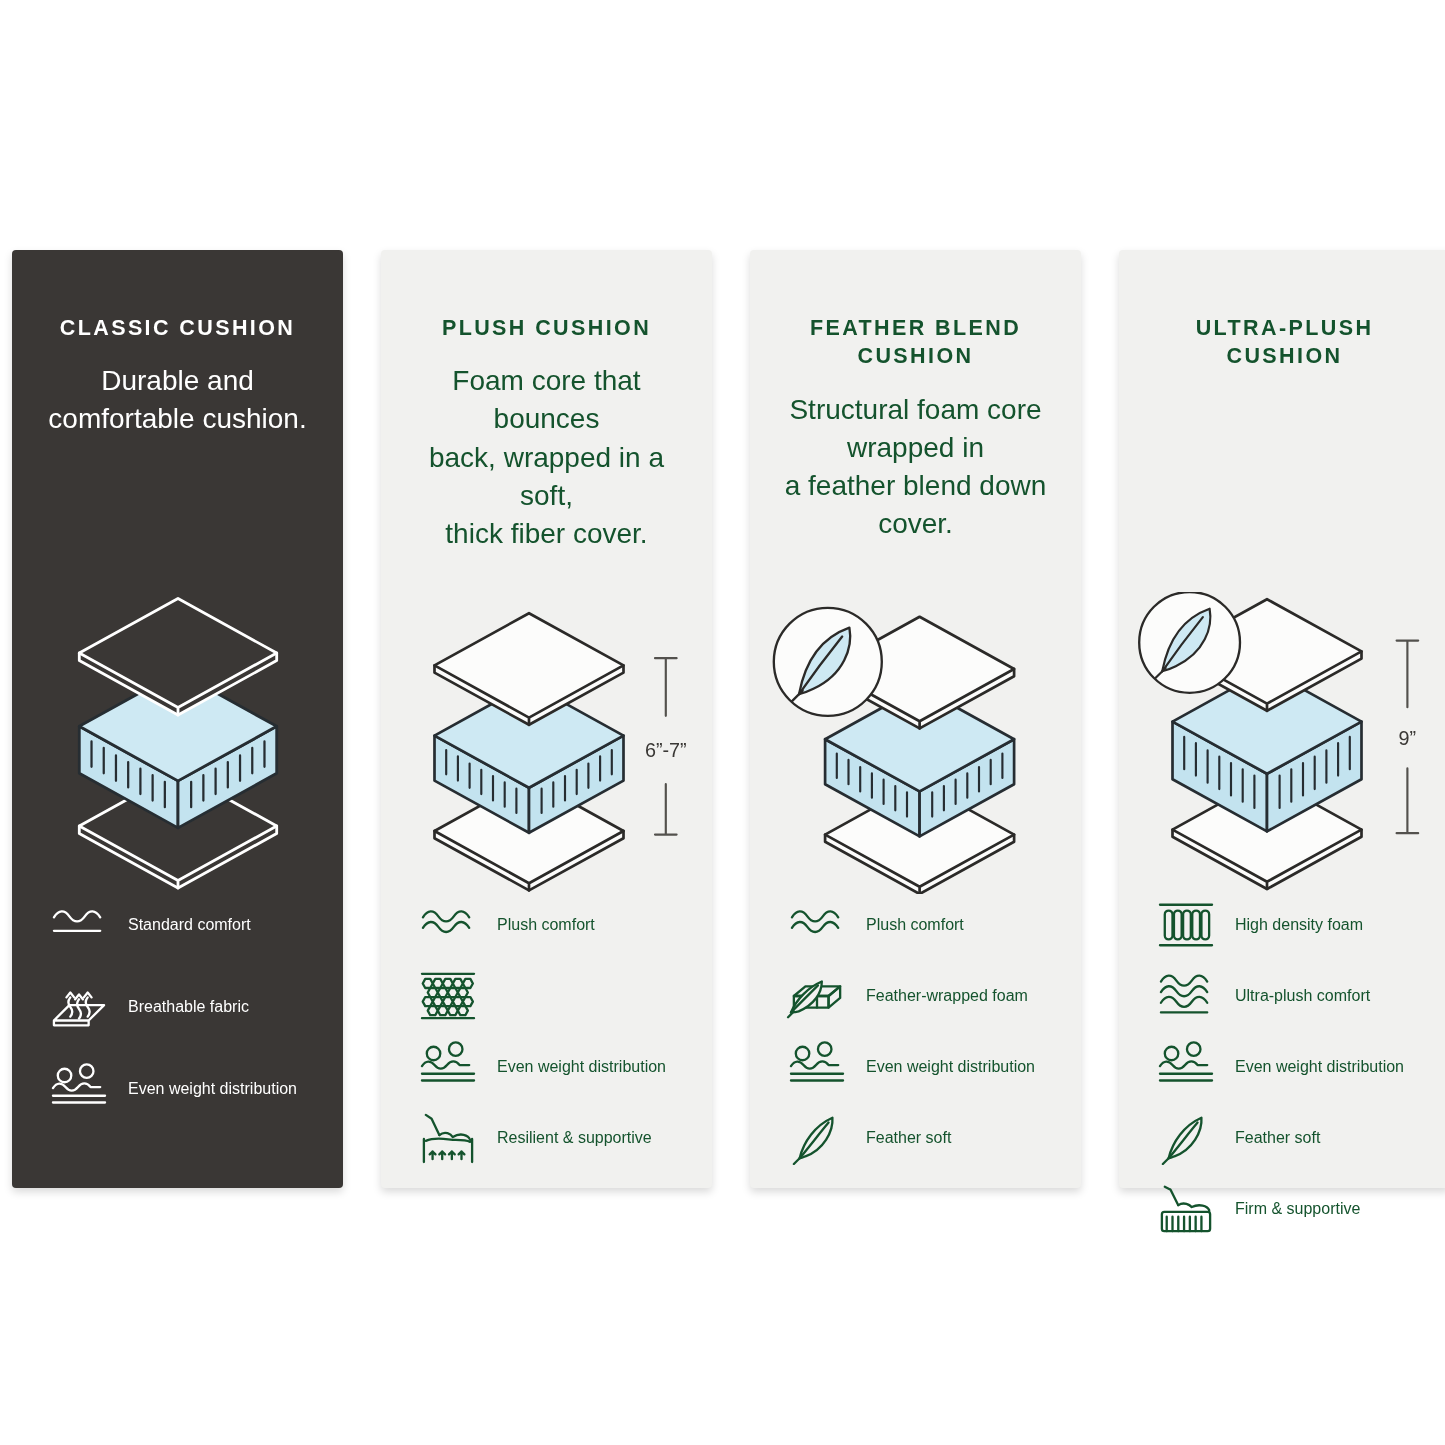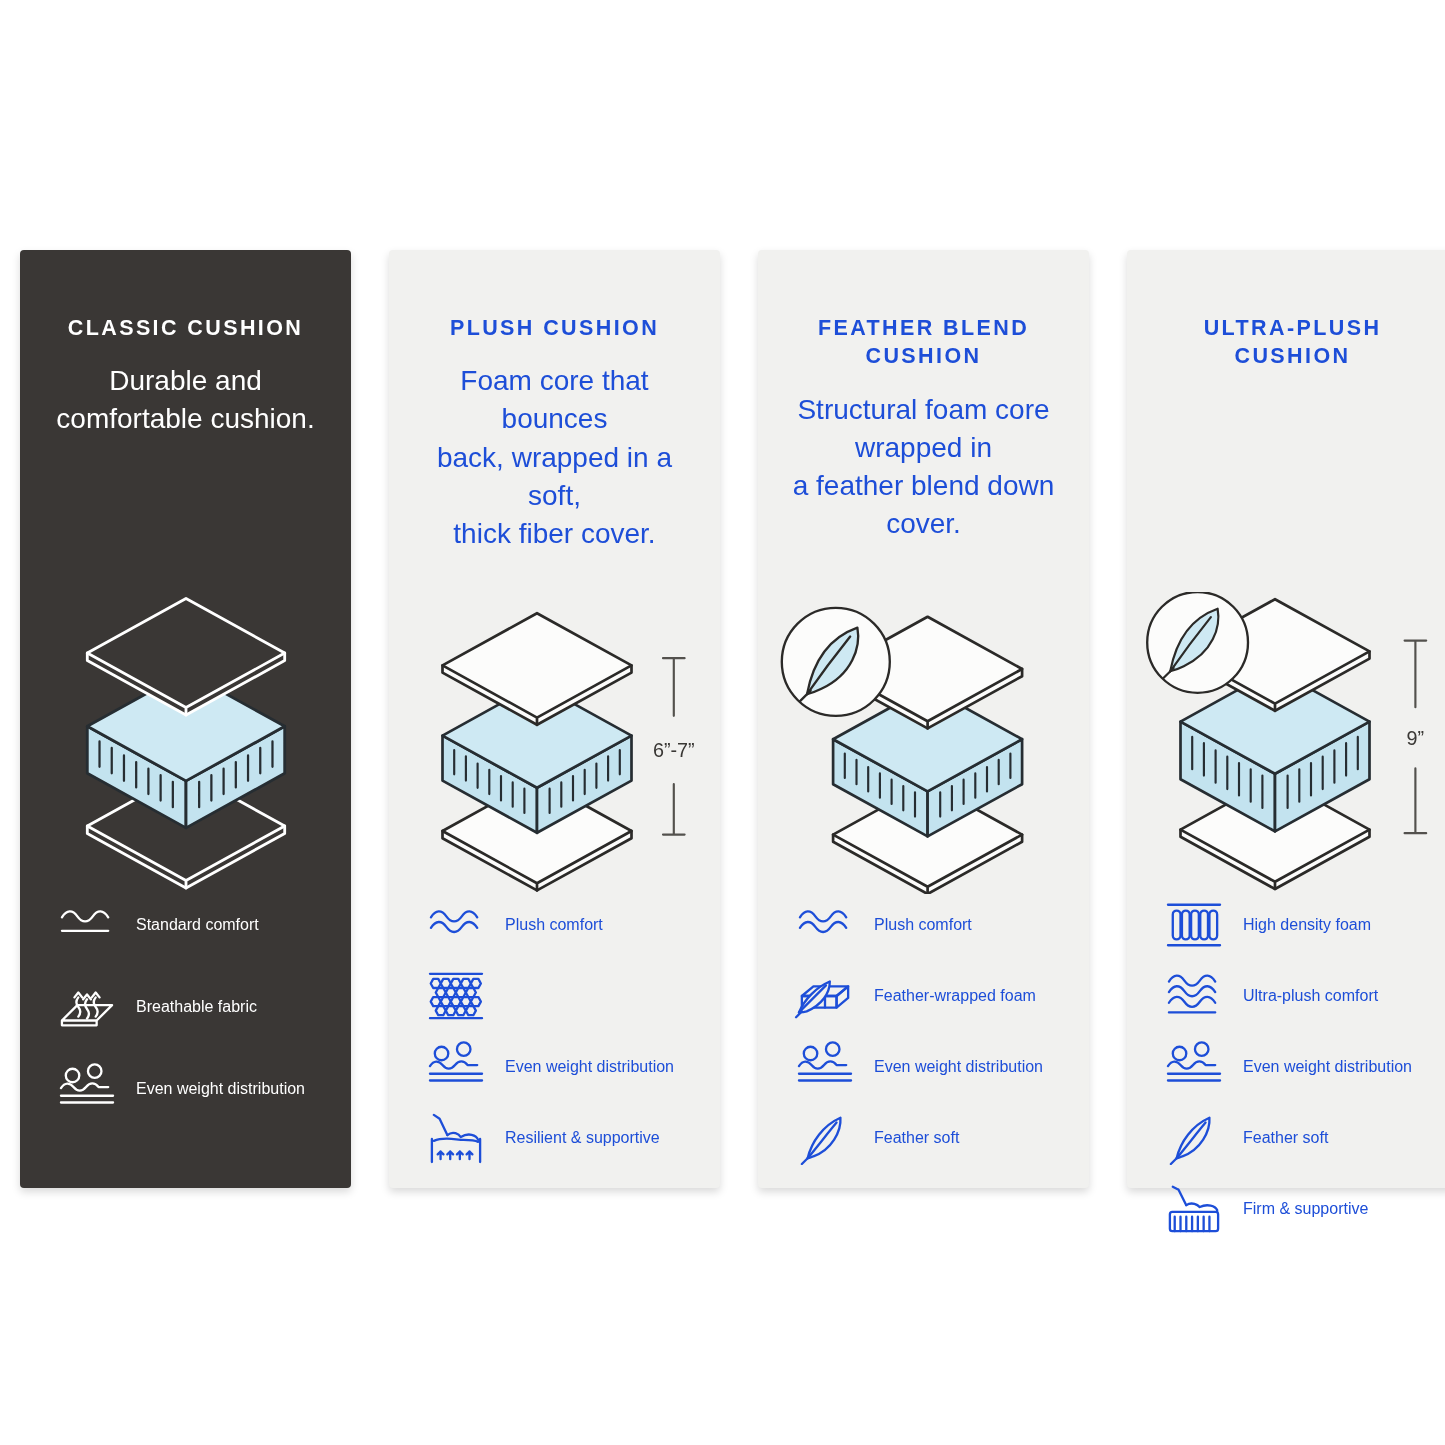--- a/index.html
+++ b/index.html
@@ -1,23 +1,23 @@
 <!DOCTYPE html>
 <html><head>
 <meta charset="utf-8">
 <style>
   html,body { margin:0; padding:0; background:#ffffff; }
   body { width:1445px; height:1445px; font-family:"Liberation Sans", sans-serif; }
 
-  .board { display:flex; gap:38px; padding:250px 4px 0 20px; box-sizing:border-box; width:1445px; }
+  .board { display:flex; gap:38px; padding:250px 4px 0 12px; box-sizing:border-box; width:1445px; }
 
   .panel { width:331px; height:938px; border-radius:4px; padding:0 24px; box-sizing:border-box;
            box-shadow:0 4px 8px rgba(0,0,0,0.15); flex:0 0 auto; }
   .panel.dark  { background:#3a3735; color:#ffffff; --slab:#3a3735; --line:#ffffff; --panel-bg:#3a3735; }
-  .panel.light { background:#f1f1ef; color:#1d4ed8; --slab:#fcfcfb; --line:#2b2a28; --panel-bg:#f1f1ef; }
+  .panel.light { background:#f1f1ef; color:#14532d; --slab:#fcfcfb; --line:#2b2a28; --panel-bg:#f1f1ef; }
 
   .panel-header { height:248px; }
   .panel-title { margin:64px 0 0 0; text-align:center; font-size:21.5px; font-weight:700;
                  letter-spacing:2.4px; line-height:1.32; white-space:pre-line; }
   .panel-desc  { margin:20px auto 0 auto; text-align:center; font-size:28px; line-height:1.36;
                  white-space:pre-line; }
 
   .diagram { height:332px; display:flex; align-items:flex-end; justify-content:center; margin:0 -12px; }
   .cushion-svg { width:306px; height:auto; display:block; }
   .panel.dark .cushion-svg { width:282px; }

